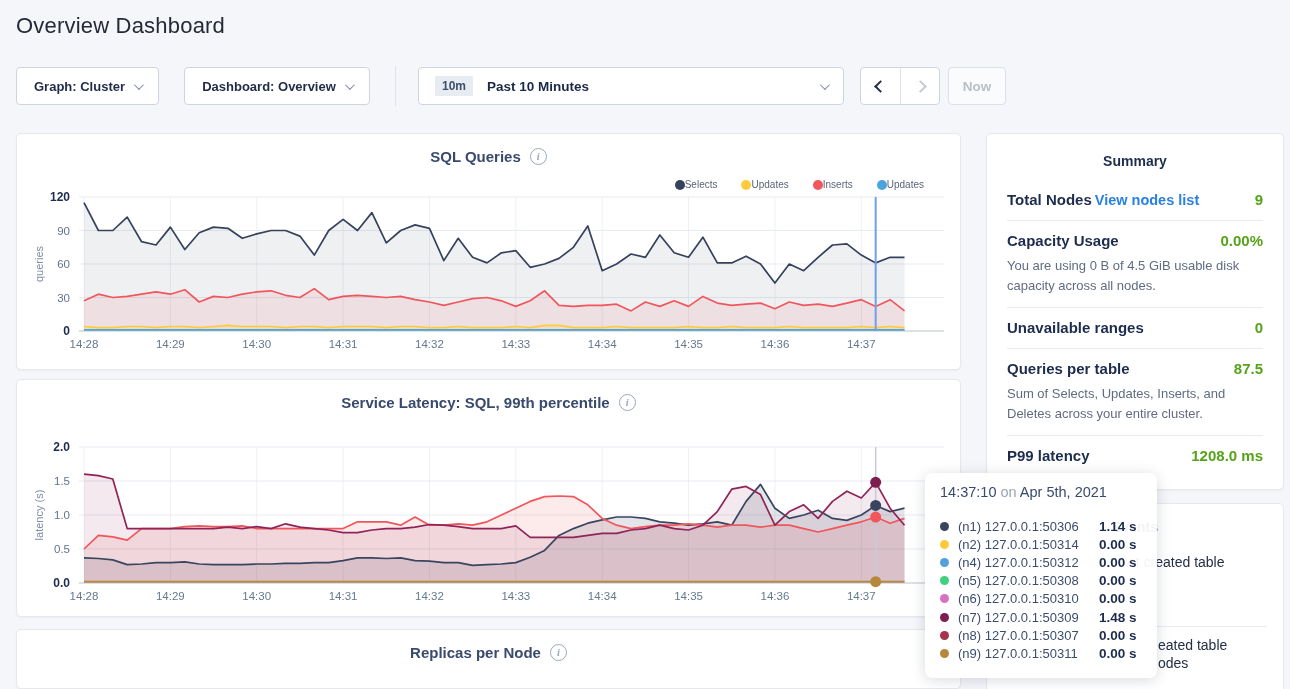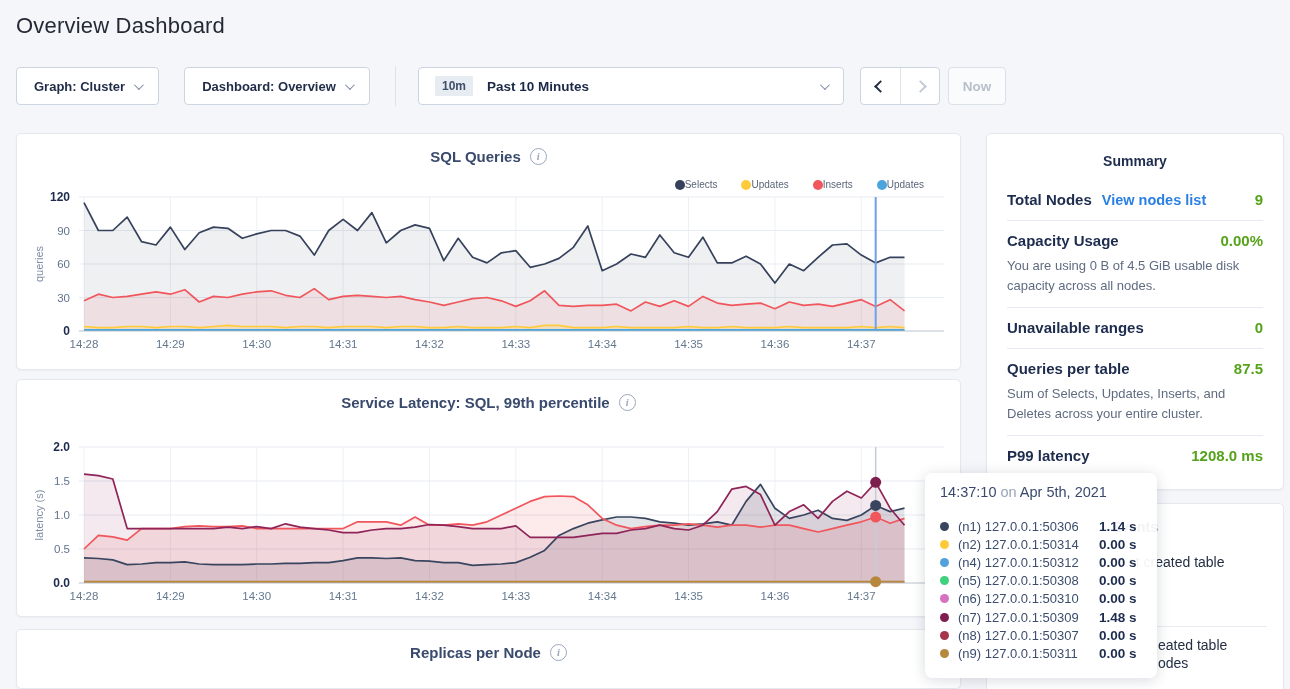--- a/index.html
+++ b/index.html
@@ -39,21 +39,21 @@
   .legend-dot { width:10px; height:10px; border-radius:50%; }
   .chart-svg { position:absolute; left:10px; }
   .panel-sql .chart-svg { top:57px; }
   .panel-latency .chart-svg { top:61px; }
 
   
   .summary-card { position:absolute; left:986px; top:133px; width:298px; height:357px; background:#fff; border:1px solid #e4e9ef; border-radius:5px; padding:4px 20px; box-shadow:0 1px 2px rgba(20,30,60,.04); }
   .sum-title { text-align:center; font-weight:bold; font-size:14px; color:#1d2c4e; padding:15px 0 11px; }
   .sum-row { padding:11px 0 12px; }
   .sum-row + .sum-row { border-top:1px solid #e8ecf2; }
-  .sum-head { display:flex; align-items:baseline; gap:10px; }
+  .sum-head { display:flex; align-items:baseline; gap:3px; }
   .sum-label { font-size:15px; font-weight:bold; color:#1d2c4e; }
   .sum-link { font-size:14.5px; font-weight:bold; color:#2a7fe3; cursor:pointer; }
   .sum-value { margin-left:auto; font-size:15px; font-weight:bold; color:#55a31a; white-space:nowrap; }
   .sum-desc { margin-top:7px; font-size:13px; line-height:1.5; color:#5f6c80; }
 
   
   .events-card { position:absolute; left:986px; top:503px; width:298px; height:200px; background:#fff; border:1px solid #e4e9ef; border-radius:5px; overflow:hidden; }
   .ev-title { text-align:center; font-weight:bold; font-size:14px; color:#1d2c4e; padding-top:15px; }
   .ev-frag { position:absolute; font-size:14px; color:#242f44; white-space:nowrap; }
   .ev-frag-0 { top:50px;  left:141px; }

